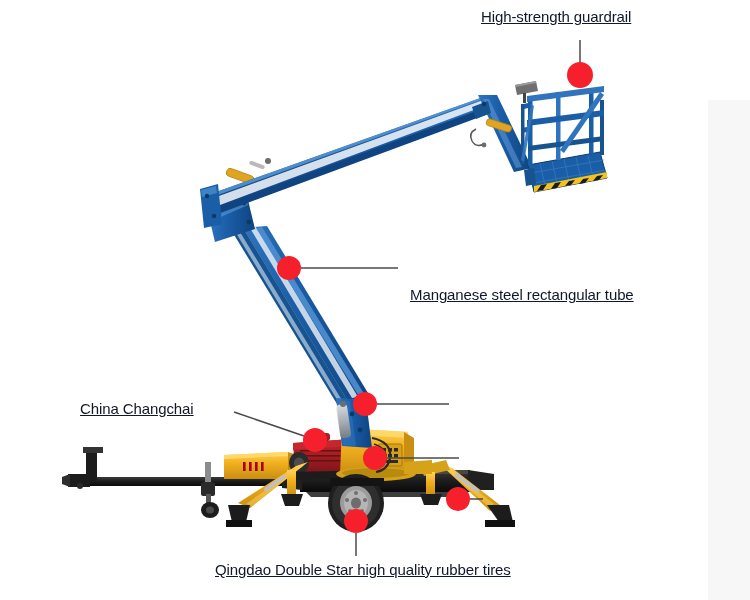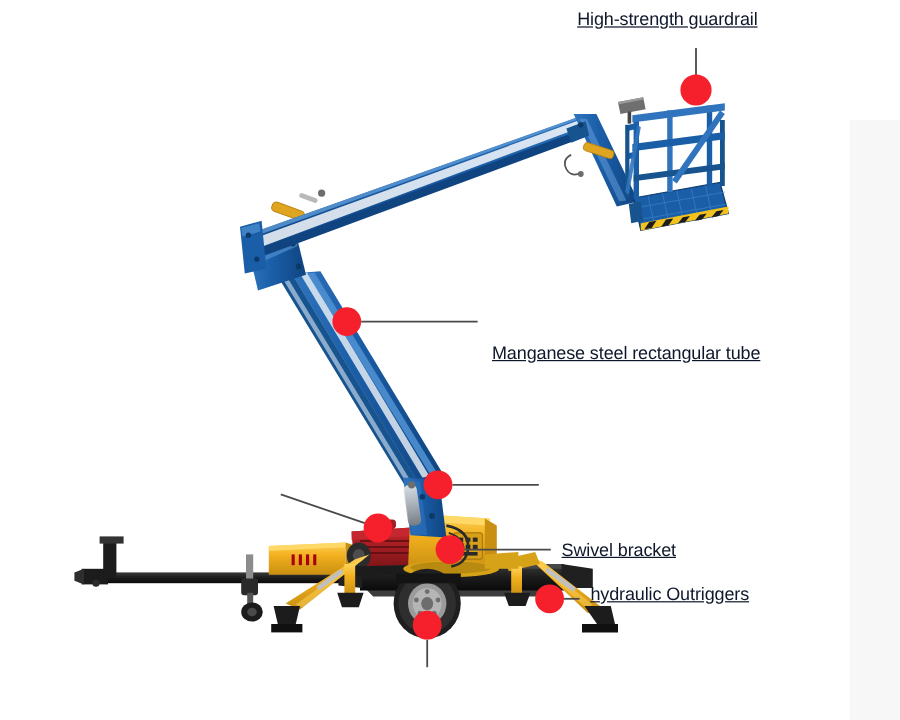--- a/index.html
+++ b/index.html
@@ -368,19 +368,19 @@
   <div class="marker" style="left:303px;top:428px;width:24px;height:24px;"></div>
   <div class="marker" style="left:363px;top:446px;width:24px;height:24px;"></div>
   <div class="marker" style="left:446px;top:487px;width:24px;height:24px;"></div>
   <div class="marker" style="left:344px;top:509px;width:24px;height:24px;"></div>
 
   <div class="callout-label" style="left:481px;top:8px;">High-strength guardrail</div>
 
   <div class="callout-label" style="left:410px;top:258px;margin-top:28px;">Manganese steel rectangular tube</div>
 
 
-
-  <div class="callout-label" style="left:468px;top:450px;">Swivel bracket</div>
-
-  <div class="callout-label" style="left:492px;top:487px;">hydraulic Outriggers</div>
-
+  <div class="callout-label" style="left:80px;top:400px;">China Changchai</div>
+
+
+
+  <div class="callout-label" style="left:215px;top:561px;">Qingdao Double Star high quality rubber tires</div>
 
 </div>
 
 </body></html>

